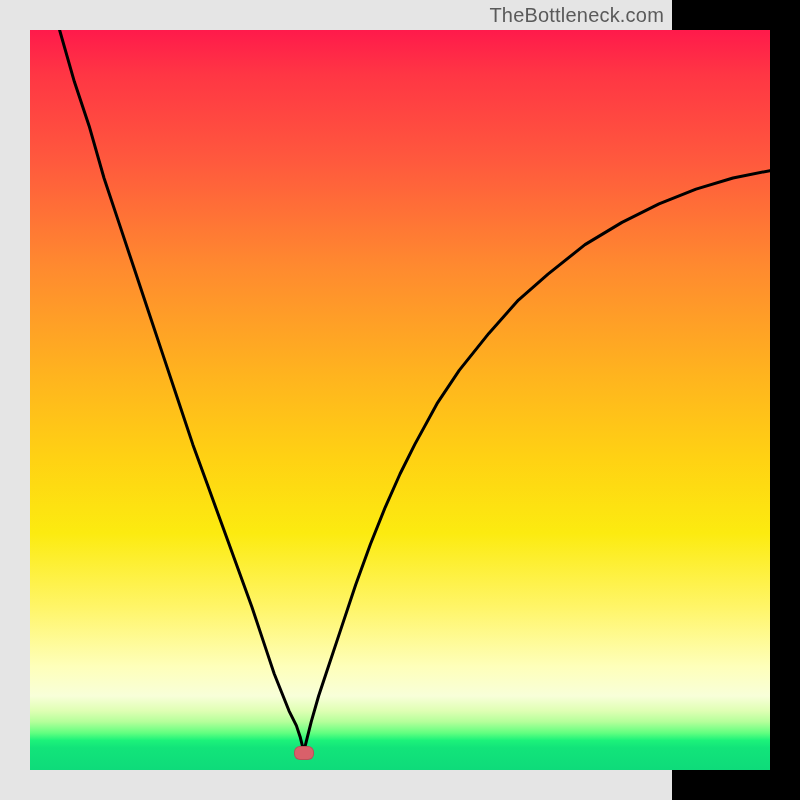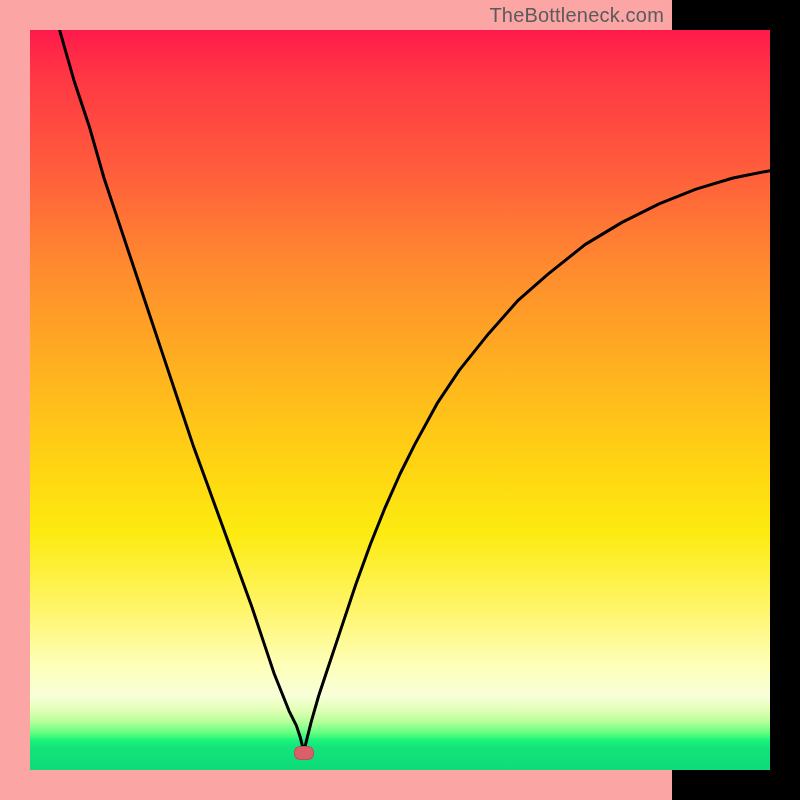--- a/index.html
+++ b/index.html
@@ -9,21 +9,21 @@
     height: 800px;
     background: #000;
     font-family: Arial, Helvetica, sans-serif;
     overflow: hidden;
   }
   .frame {
     position: absolute;
     top: 0; left: 0;
     width: 672px;
     height: 800px;
-    background: #fca5a5;
+    background: #e5e5e5;
   }
   .plot-area {
     position: absolute;
     top: 30px;
     left: 30px;
     width: 740px;
     height: 740px;
     overflow: hidden;
   }
   .gradient-bg {

